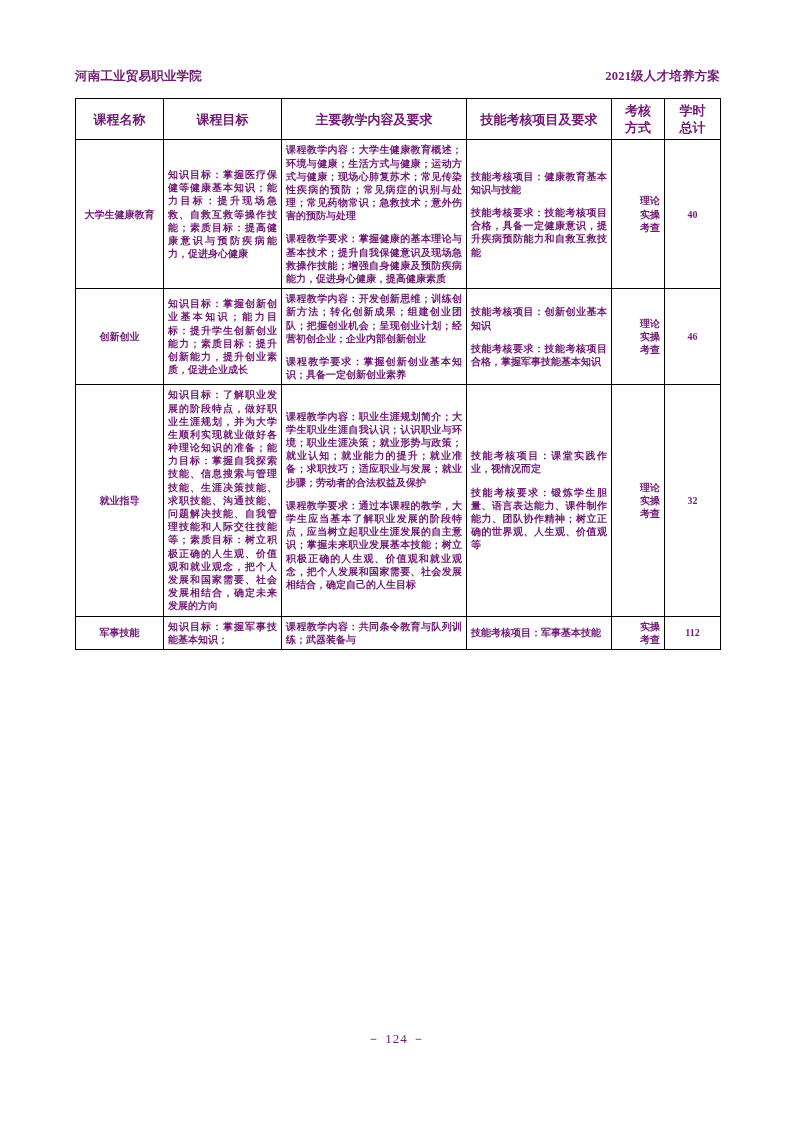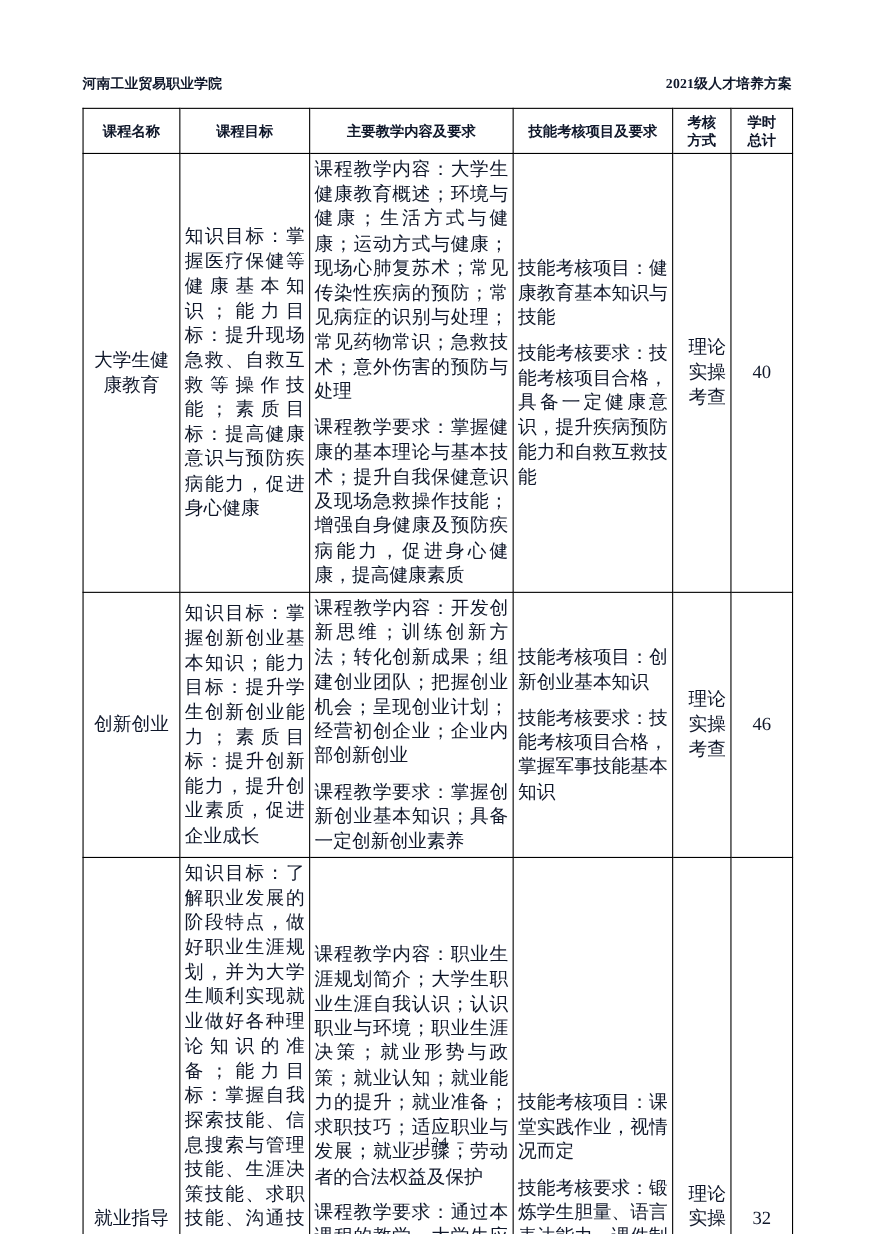--- a/index.html
+++ b/index.html
@@ -7,21 +7,21 @@
     padding: 0;
     background: #f2f2f2;
   }
   .page {
     position: relative;
     width: 793px;
     height: 1122px;
     background: #ffffff;
     margin: 0 auto;
     font-family: "Liberation Serif", "DejaVu Serif", serif;
-    color: #0f172a;
+    color: #701a75;
     overflow: hidden;
     box-sizing: border-box;
   }
   .header {
     position: absolute;
     left: 75px;
     top: 68px;
     width: 645px;
     display: flex;
     justify-content: space-between;
@@ -41,23 +41,23 @@
   table.main {
     border-collapse: collapse;
     width: 645px;
     table-layout: fixed;
     padding-left: 44px;
   }
   table.main td, table.main th {
     border: 1px solid #000000;
     vertical-align: middle;
     padding: 3px 4px;
-    font-size: 17px;
+    font-size: 10px;
     line-height: 1.32;
-    font-weight: normal;
+    font-weight: bold;
   }
   table.main th {
     text-align: center;
     font-weight: bold;
     height: 30px;
     font-size: 13px;
   }
   td.name {
     text-align: center;
     font-size: 13px;
@@ -181,20 +181,35 @@
             <p class="para">技能考核要求：锻炼学生胆量、语言表达能力、课件制作能力、团队协作精神；树立正确的世界观、人生观、价值观等</p>
           </td>
           <td class="mode">
             <div>理论</div>
             <div>实操</div>
             <div>考查</div>
           </td>
           <td class="hours">32</td>
         </tr>
 
+        <tr>
+          <td class="name">军事技能</td>
+          <td class="goal">知识目标：掌握军事技能基本知识；</td>
+          <td class="content">
+            <p class="para">课程教学内容：共同条令教育与队列训练；武器装备与</p>
+          </td>
+          <td class="skill">
+            <p class="para">技能考核项目：军事基本技能</p>
+          </td>
+          <td class="mode">
+            <div>实操</div>
+            <div>考查</div>
+          </td>
+          <td class="hours">112</td>
+        </tr>
       </tbody>
     </table>
   </div>
 
   <div class="footer">
     <span class="pg">－ 124 －</span>
   </div>
 
 </div>
 

